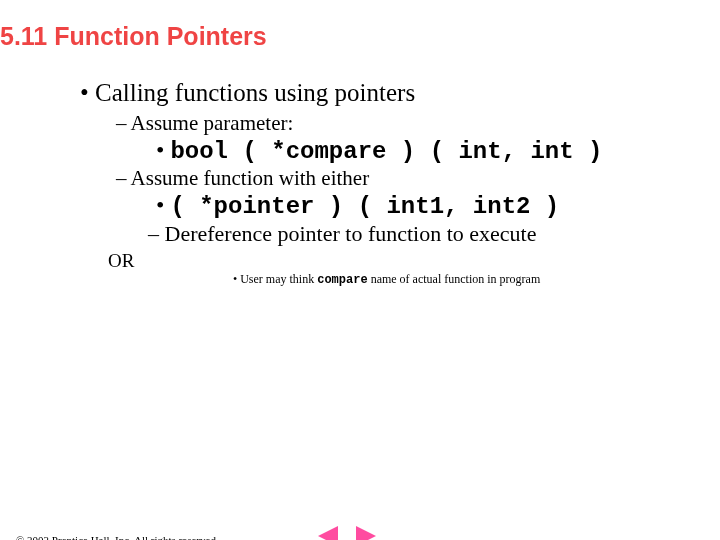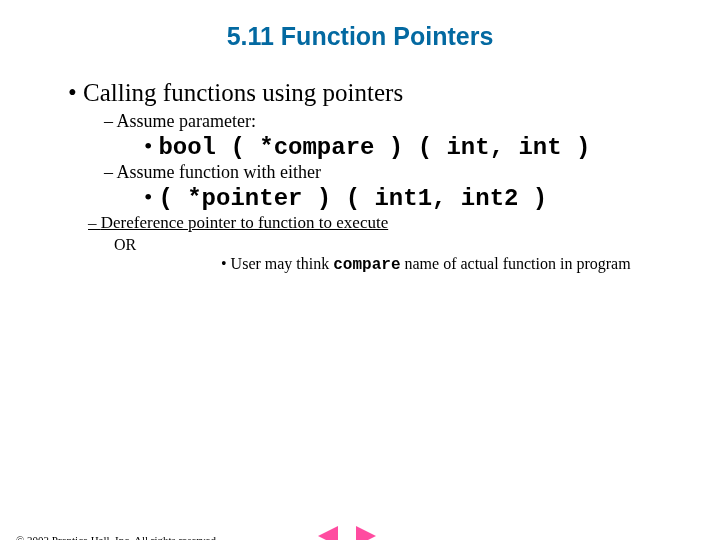--- a/index.html
+++ b/index.html
@@ -12,77 +12,76 @@
     color: #000000;
     overflow: hidden;
   }
   .slide {
     position: relative;
     width: 720px;
     height: 540px;
     box-sizing: border-box;
   }
   .title {
-    text-align: center;
+    text-align: left;
     font-family: Arial, Helvetica, sans-serif;
     font-weight: bold;
-    color: #0369a1;
+    color: #ef4444;
     font-size: 25px;
     margin-top: 22px;
     margin-bottom: 28px;
   }
   .content {
-    padding: 0 40px 0 40px;
+    padding: 0 40px 0 52px;
   }
   .b1 {
     font-size: 25px;
     margin: 2px 0 4px 46px;
     text-indent: -18px;
   }
   .b1::before {
     content: "• ";
   }
   .b2 {
-    font-size: 18px;
+    font-size: 21px;
     margin: 1px 0 1px 82px;
     text-indent: -18px;
   }
   .b2::before {
     content: "– ";
   }
   .b3 {
     font-size: 24px;
     margin: 1px 0 1px 118px;
     text-indent: -14px;
   }
   .b3::before {
     content: "• ";
   }
   .b4 {
-    font-size: 17px;
-    margin: 1px 0 1px 64px;
+    font-size: 22px;
+    margin: 1px 0 1px 112px;
     text-indent: -16px;
-    text-decoration: underline;
   }
   .b4::before {
     content: "– ";
   }
   .b5 {
-    font-size: 16px;
+    font-size: 12px;
     margin: 1px 0 1px 195px;
     text-indent: -14px;
     padding-right: 30px;
     line-height: 1.15;
   }
   .b5::before {
     content: "• ";
   }
   .nobullet {
-    font-size: 16px;
-    margin: 3px 0 1px 74px;
+    font-size: 19px;
+    margin: 3px 0 1px 56px;
   }
   code, .mono {
     font-family: "Courier New", Courier, monospace;
     font-weight: bold;
   }
   .footer {
     position: absolute;
     left: 16px;
     bottom: 16px;
     font-size: 11px;

